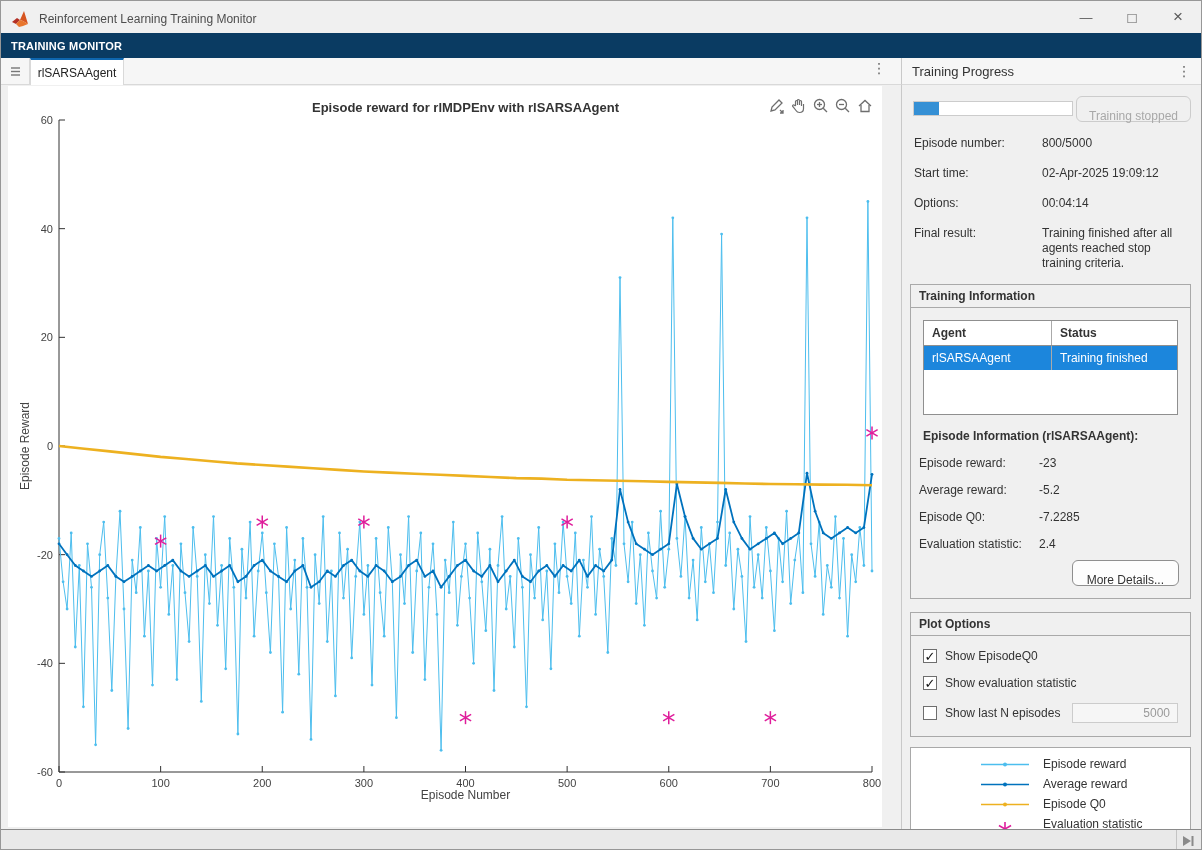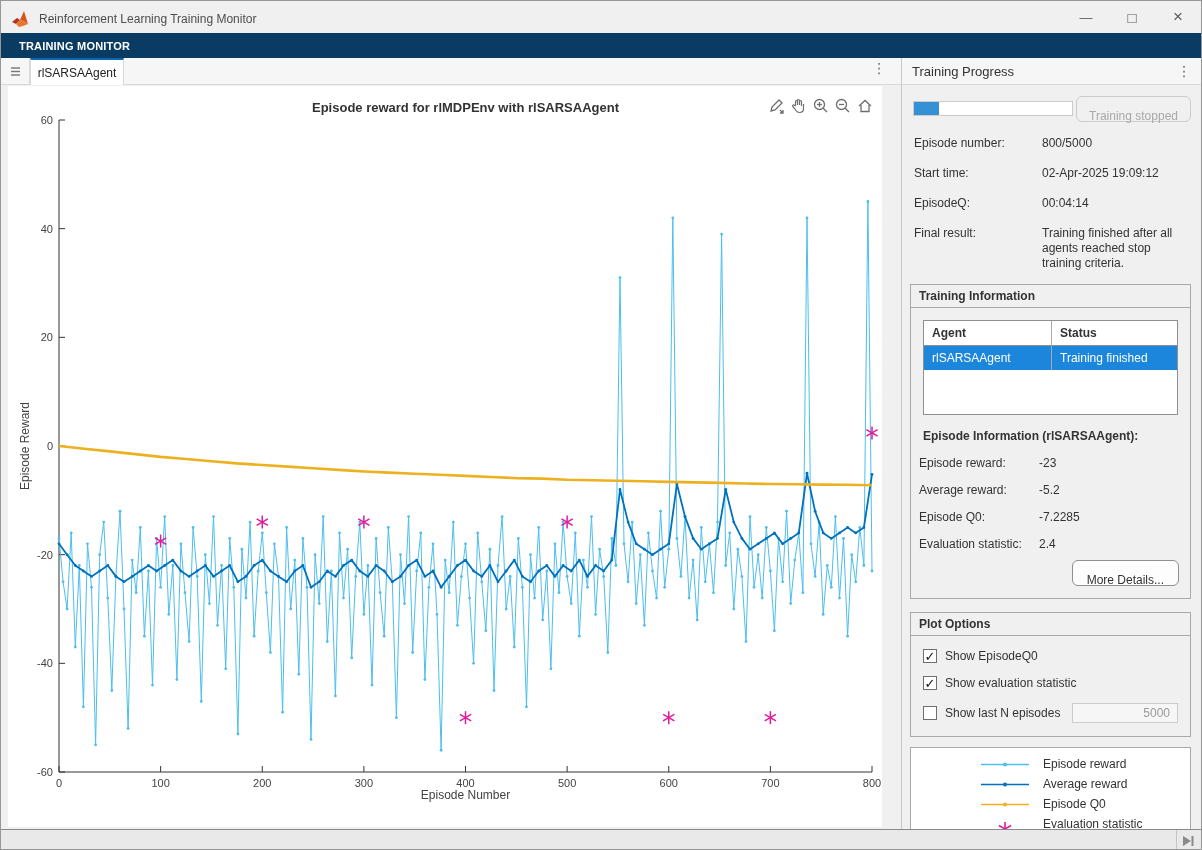--- a/index.html
+++ b/index.html
@@ -11,21 +11,21 @@
     display:flex;align-items:center;}
   .titlebar .logo{margin-left:10px;width:20px;height:18px;flex:none;}
   .titlebar .wtitle{margin-left:8px;font-size:12px;color:#4d4d4d;}
   .wincontrols{position:absolute;right:0;top:0;height:32px;display:flex;}
   .wc{width:46px;height:32px;display:flex;align-items:center;justify-content:center;
     color:#5a5a5a;font-size:13px;cursor:default;}
   
   .ribbon{position:absolute;left:0;top:32px;right:0;height:25px;background:#0a3b62;
     display:flex;align-items:center;}
   .ribbon .rtab{color:#ffffff;font-size:11px;font-weight:bold;letter-spacing:.2px;
-    padding:0 18px;height:100%;display:flex;align-items:center;}
+    padding:0 10px;height:100%;display:flex;align-items:center;}
   
   .tabstrip{position:absolute;left:0;top:57px;width:900px;height:27px;background:#f6f6f6;
     border-bottom:1px solid #d9d9d9;}
   .doclist-btn{position:absolute;left:0;top:0;width:29px;height:26px;
     border-right:1px solid #d9d9d9;display:flex;align-items:center;justify-content:center;}
   .doc-tab{position:absolute;left:29px;top:0;width:94px;height:27px;background:#ffffff;
     border-top:2px solid #0e66ae;border-left:1px solid #d9d9d9;border-right:1px solid #d9d9d9;
     display:flex;align-items:center;justify-content:center;font-size:12px;color:#222;}
   .strip-menu{position:absolute;right:14px;top:2px;font-size:14px;color:#666;width:16px;
     text-align:center;}
@@ -545,21 +545,21 @@
 
     <div class="srow">
       <span class="lbl">Episode number:</span>
       <span class="val">800/5000</span>
     </div>
     <div class="srow">
       <span class="lbl">Start time:</span>
       <span class="val">02-Apr-2025 19:09:12</span>
     </div>
     <div class="srow">
-      <span class="lbl">EpisodeQ:</span>
+      <span class="lbl">Options:</span>
       <span class="val">00:04:14</span>
     </div>
     <div class="srow">
       <span class="lbl">Final result:</span>
       <span class="val" style="max-width:162px;">Training finished after all agents reached stop training criteria.</span>
     </div>
 
     <div class="groupbox">
       <div class="gb-title">Training Information</div>
       <div class="ti-table">

